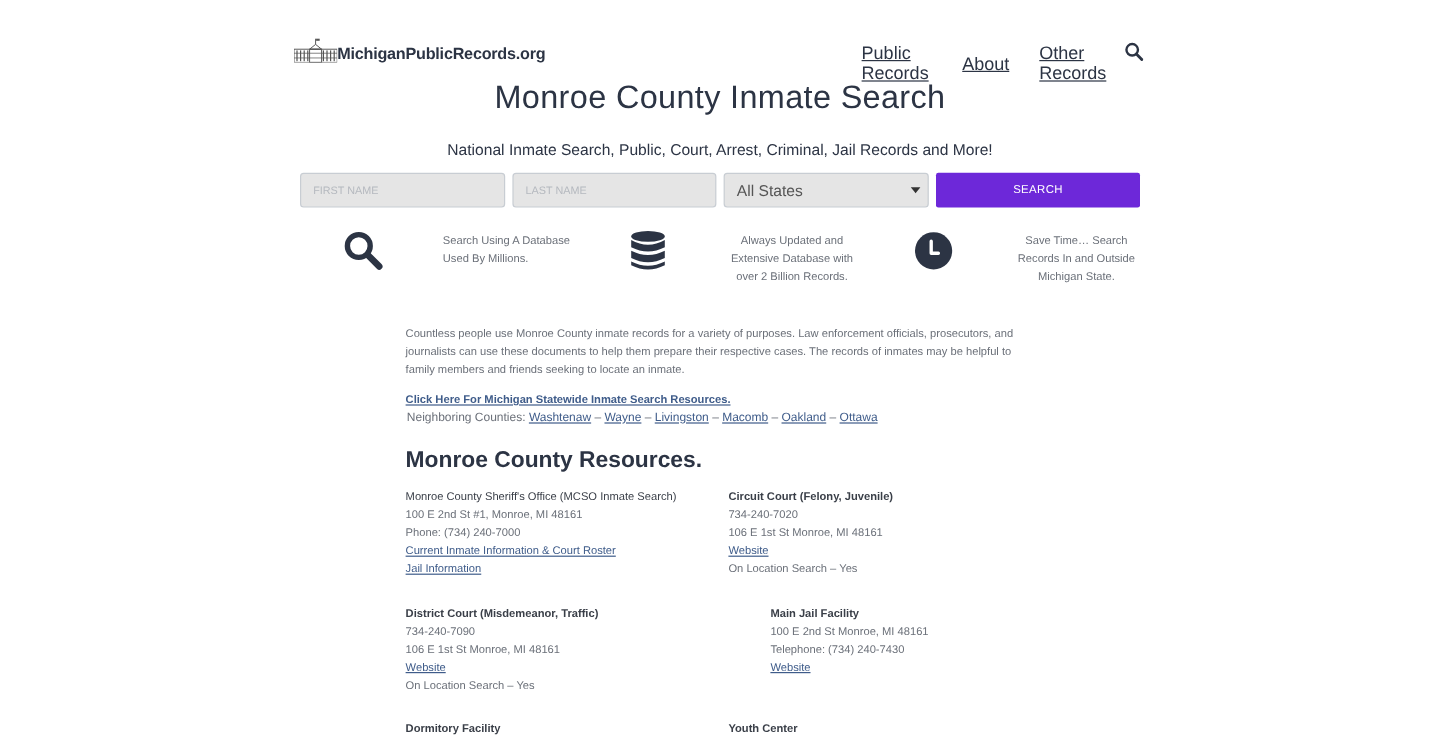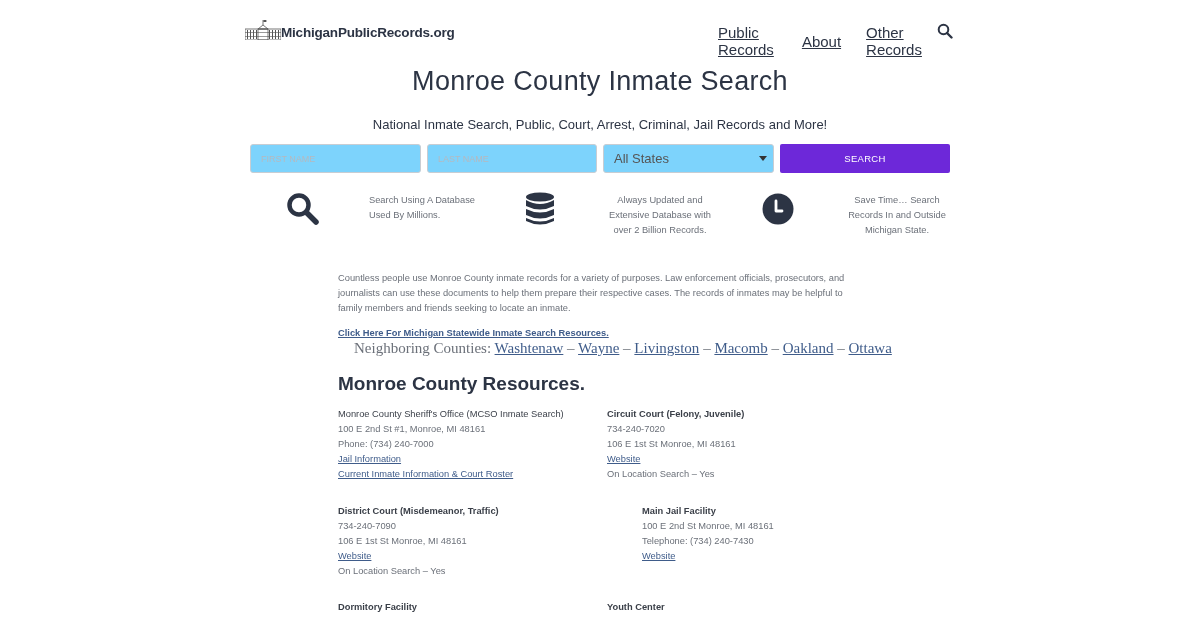--- a/index.html
+++ b/index.html
@@ -1,50 +1,50 @@
 <!DOCTYPE html>
 <html><head>
 <meta charset="utf-8">
 <style>
   * { box-sizing: border-box; margin: 0; padding: 0; }
   html, body { width: 1200px; height: 620px; overflow: hidden; background: #ffffff; }
   body { font-family: "Liberation Sans", sans-serif; color: #2c3444; position: relative; }
   a { color: #3f5c8a; text-decoration: underline; }
 
   
-  .header { position: absolute; top: 0; left: 0; width: 948px; height: 62px; }
+  .header { position: absolute; top: 12px; left: 0; width: 948px; height: 62px; }
   .logo { position: absolute; left: 245px; top: 18px; display: flex; align-items: flex-end; height: 22px; text-decoration: none; color: #2c3444; }
   .logo-mark { width: 36px; height: 20px; margin-right: 0; }
   .logo-text { font-size: 13.5px; font-weight: bold; letter-spacing: -0.2px; line-height: 14px; color: #2c3444; }
   .nav { position: absolute; top: 24px; left: 718px; display: flex; align-items: center; }
   .nav a { font-size: 15px; color: #2c3444; margin-right: 25px; }
   .nav-search { position: absolute; left: 937px; top: 23px; width: 16px; height: 16px; }
 
   
   .page-title { position: absolute; top: 66px; left: 0; width: 1200px; text-align: center; font-size: 27px; font-weight: normal; color: #2c3444; letter-spacing: 0.3px; }
   .subtitle { position: absolute; top: 117px; left: 0; width: 1200px; text-align: center; font-size: 13px; color: #2c3444; }
 
   
-  .field { position: absolute; top: 144px; height: 29px; border: 1px solid #c8cdd3; border-radius: 3px; background: #7dd3fc; font-family: "Liberation Sans", sans-serif; font-size: 9px; color: #555; padding: 0 10px; outline: none; }
+  .field { position: absolute; top: 144px; height: 29px; border: 1px solid #c8cdd3; border-radius: 3px; background: #e5e5e5; font-family: "Liberation Sans", sans-serif; font-size: 9px; color: #555; padding: 0 10px; outline: none; }
   .field::placeholder { color: #b5b9bf; text-transform: uppercase; }
   .first { left: 250px; width: 171px; }
   .last { left: 427px; width: 170px; }
   .select { left: 603px; width: 171px; display: flex; align-items: center; justify-content: space-between; cursor: pointer; }
   .select .val { font-size: 13px; color: #555; }
   .caret { width: 0; height: 0; border-left: 4px solid transparent; border-right: 4px solid transparent; border-top: 5px solid #333; margin-right: -4px; }
   .search-btn { position: absolute; top: 144px; left: 780px; width: 170px; height: 29px; background: #6d28d9; border: none; border-radius: 2px; color: #fff; font-family: "Liberation Sans", sans-serif; font-size: 9.5px; letter-spacing: 0.3px; cursor: pointer; }
 
   
   .feat-icon { position: absolute; top: 192px; width: 34px; height: 34px; }
   .feat-text { position: absolute; top: 193px; font-size: 9.3px; line-height: 15px; color: #6b7079; }
 
   
   .intro { position: absolute; top: 271px; left: 338px; width: 525px; font-size: 9.3px; line-height: 15px; color: #6b7079; }
   .statewide { position: absolute; top: 326px; left: 338px; font-size: 9.3px; font-weight: bold; line-height: 15px; }
-  .neighbors { position: absolute; top: 341px; left: 354px; font-size: 15px; line-height: 15px; color: #6b7079; font-family: Liberation Serif, serif; }
+  .neighbors { position: absolute; top: 341px; left: 339px; font-size: 10px; line-height: 15px; color: #6b7079; }
   .neighbors a { font-weight: normal; }
   .res-title { position: absolute; top: 373px; left: 338px; font-size: 19px; font-weight: bold; color: #2c3444; }
 
   .res { position: absolute; font-size: 9.3px; line-height: 15px; color: #6b7079; }
   .res .name { color: #3a3f48; }
   .res .name.b { font-weight: bold; color: #3a3f48; }
   .res a { display: inline-block; }
 </style>
 </head>
 <body>
@@ -142,22 +142,22 @@
   <span>–</span>
   <a href="#">Ottawa</a>
 </div>
 
 <h3 class="res-title">Monroe County Resources.</h3>
 
 <div class="res" style="left:338px; top:407px;">
   <div class="name">Monroe County Sheriff's Office (MCSO Inmate Search)</div>
   <div>100 E 2nd St #1, Monroe, MI 48161</div>
   <div>Phone: (734) 240-7000</div>
+  <div><a href="#">Current Inmate Information &amp; Court Roster</a></div>
   <div><a href="#">Jail Information</a></div>
-  <div><a href="#">Current Inmate Information &amp; Court Roster</a></div>
 </div>
 
 <div class="res" style="left:607px; top:407px;">
   <div class="name b">Circuit Court (Felony, Juvenile)</div>
   <div>734-240-7020</div>
   <div>106 E 1st St Monroe, MI 48161</div>
   <div><a href="#">Website</a></div>
   <div>On Location Search – Yes</div>
 </div>
 

